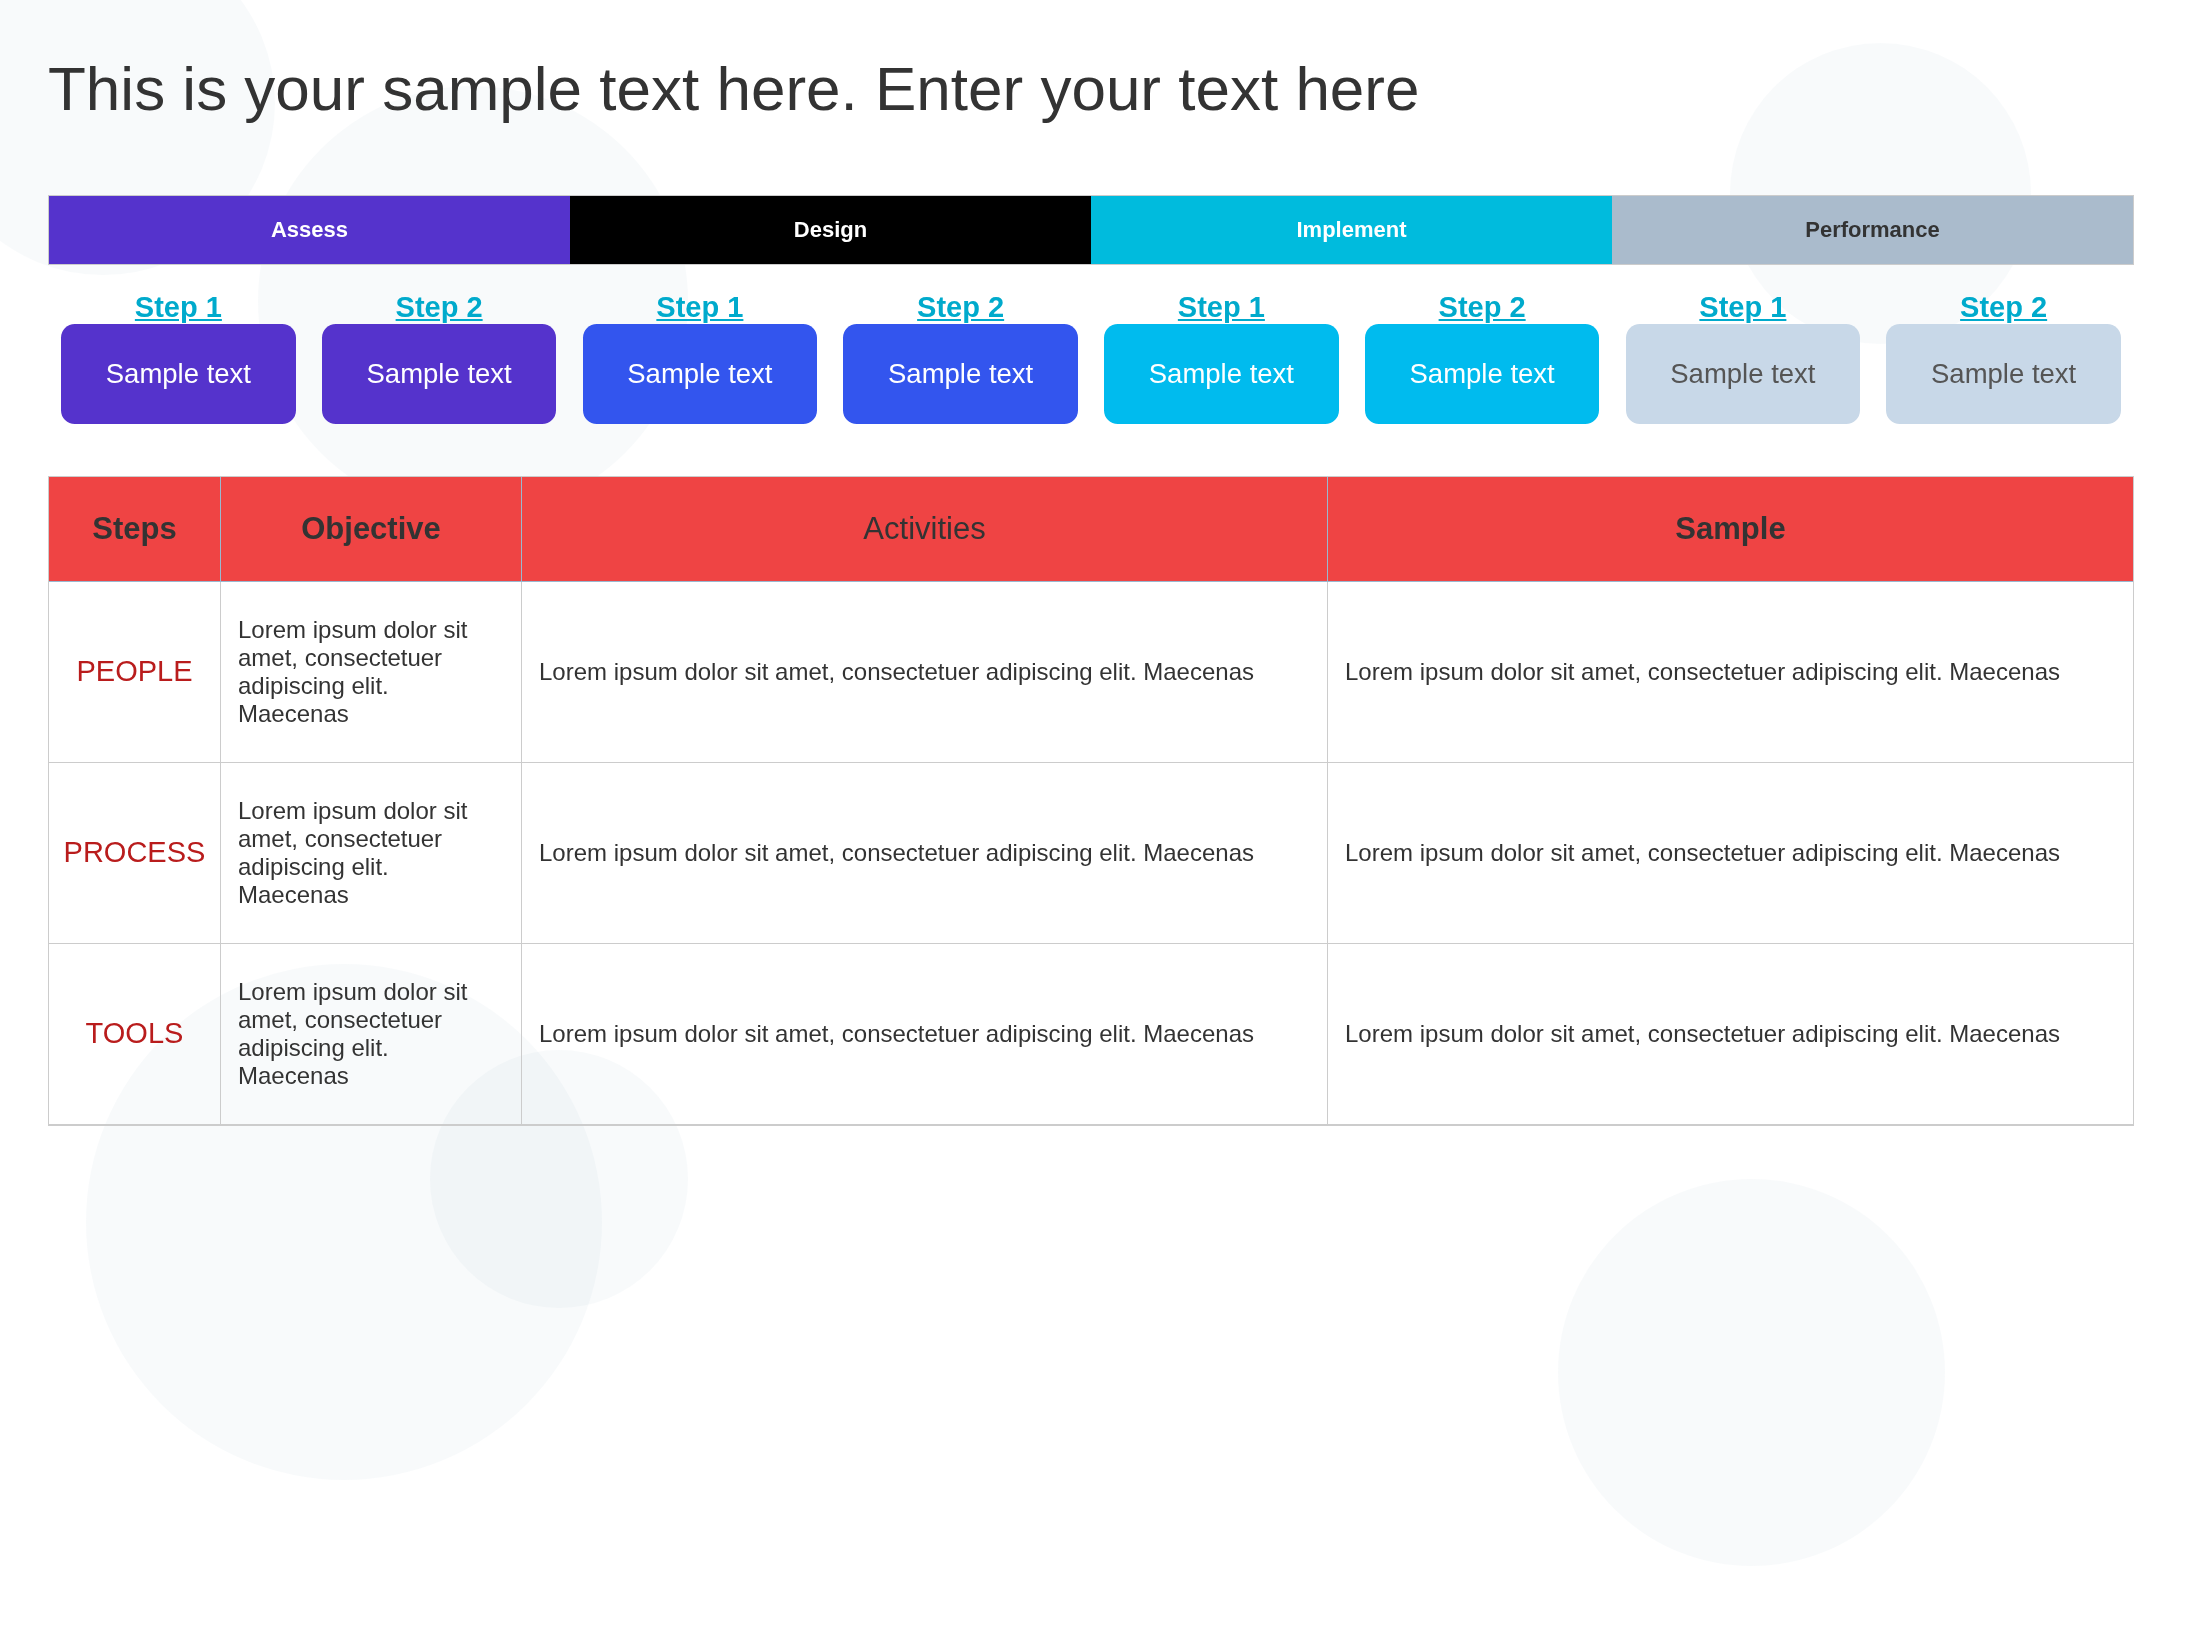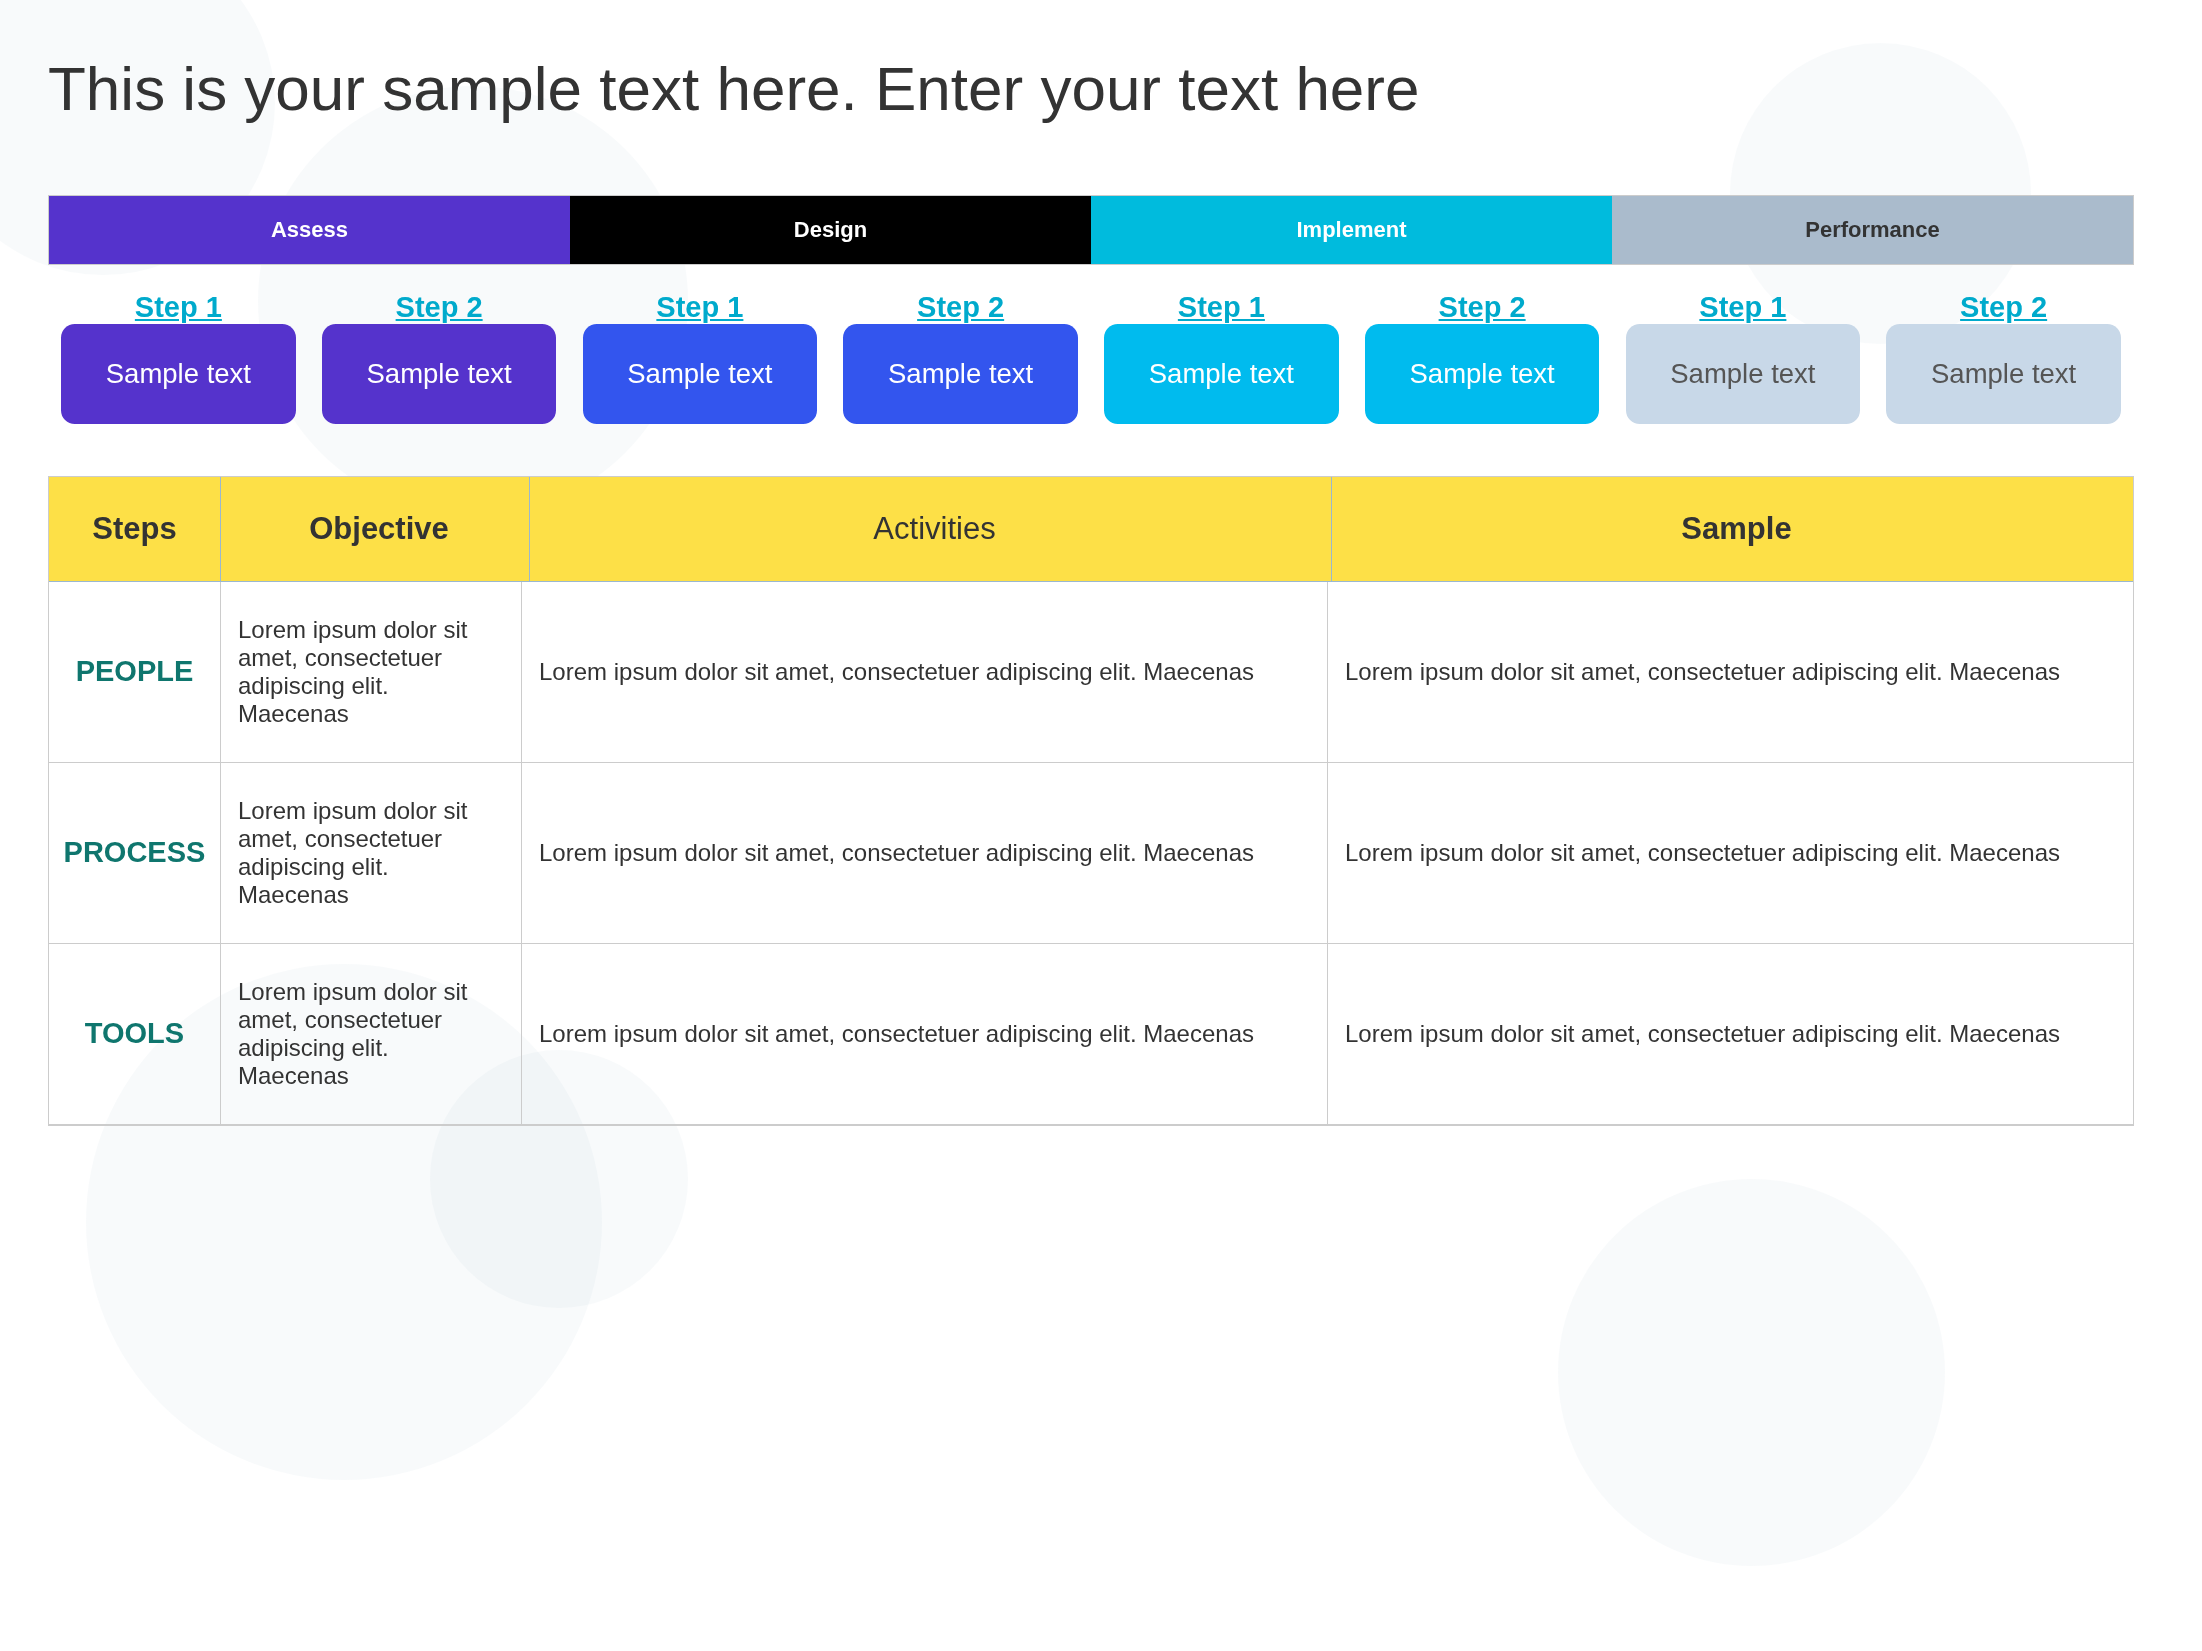--- a/index.html
+++ b/index.html
@@ -94,23 +94,22 @@
     .box-assess2 { background: #5533cc; }
     .box-design1 { background: #3355ee; }
     .box-design2 { background: #3355ee; }
     .box-implement1 { background: #00bbee; }
     .box-implement2 { background: #00bbee; }
     .box-performance1 { background: #c8d8e8; color: #555; }
     .box-performance2 { background: #c8d8e8; color: #555; }
 
     .table-header-row {
       display: flex;
-      background: #fde047;
+      background: #ef4444;
       border-bottom: 1.7px solid #9ab8d0;
-      gap: 8px;
     }
 
     .th-steps {
       width: 172px;
       min-width: 172px;
       padding: 34px 17px;
       text-align: center;
       font-size: 31px;
       font-weight: bold;
       color: #333;
@@ -152,22 +151,22 @@
       border-bottom: 0.9px solid #ccc;
       min-height: 138px;
     }
 
     .td-steps {
       width: 172px;
       min-width: 172px;
       padding: 34px 8.6px;
       text-align: center;
       font-size: 29px;
-      font-weight: bold;
-      color: #0f766e;
+      font-weight: normal;
+      color: #b91c1c;
       border-right: 0.9px solid #ccc;
       display: flex;
       align-items: center;
       justify-content: center;
     }
 
     .td-objective {
       width: 301px;
       min-width: 301px;
       padding: 34px 17px;

